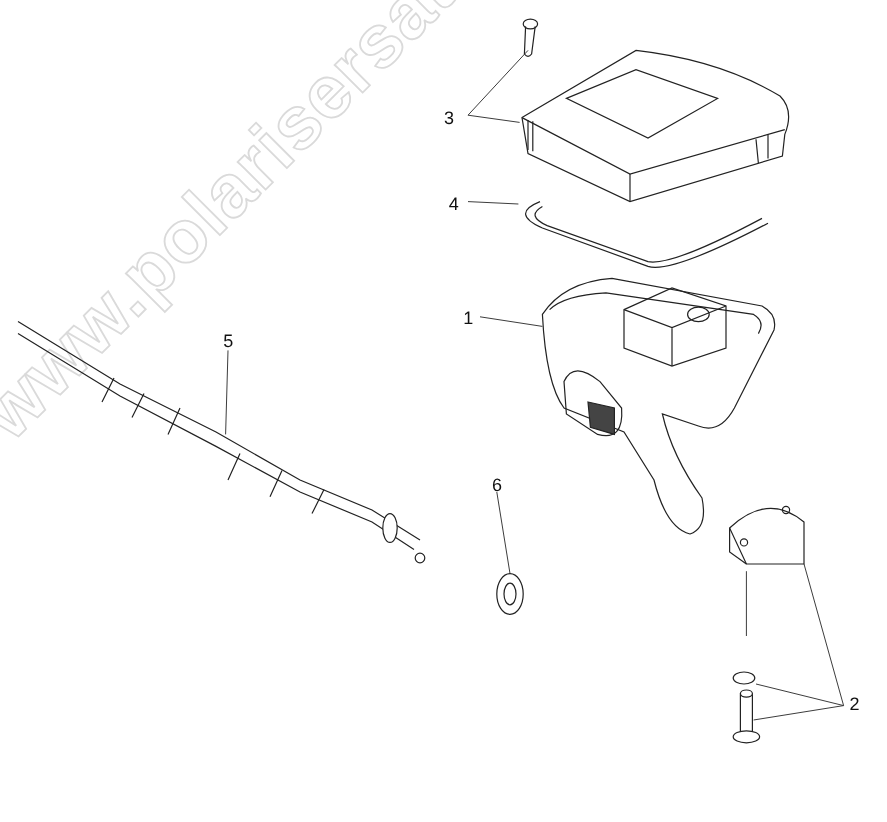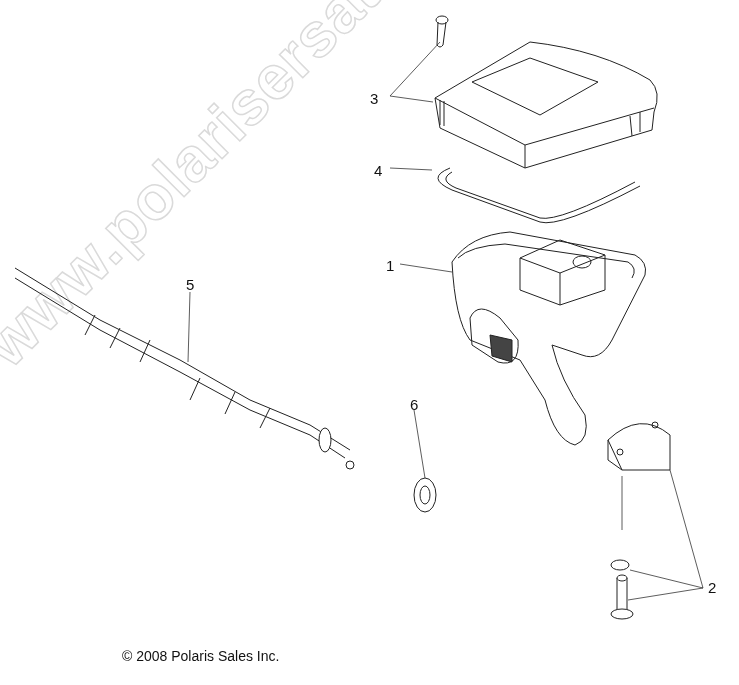--- a/index.html
+++ b/index.html
@@ -89,14 +89,13 @@
     </g>
   </svg>
 
   <span class="callout" style="left:370px;top:91px">3</span>
   <span class="callout" style="left:374px;top:163px">4</span>
   <span class="callout" style="left:386px;top:258px">1</span>
   <span class="callout" style="left:186px;top:277px">5</span>
   <span class="callout" style="left:410px;top:397px">6</span>
   <span class="callout" style="left:708px;top:580px">2</span>
 
-  <div class="copyright">© 2008 Polaris Sales Inc.</div>
 </div>
 
 </body></html>

